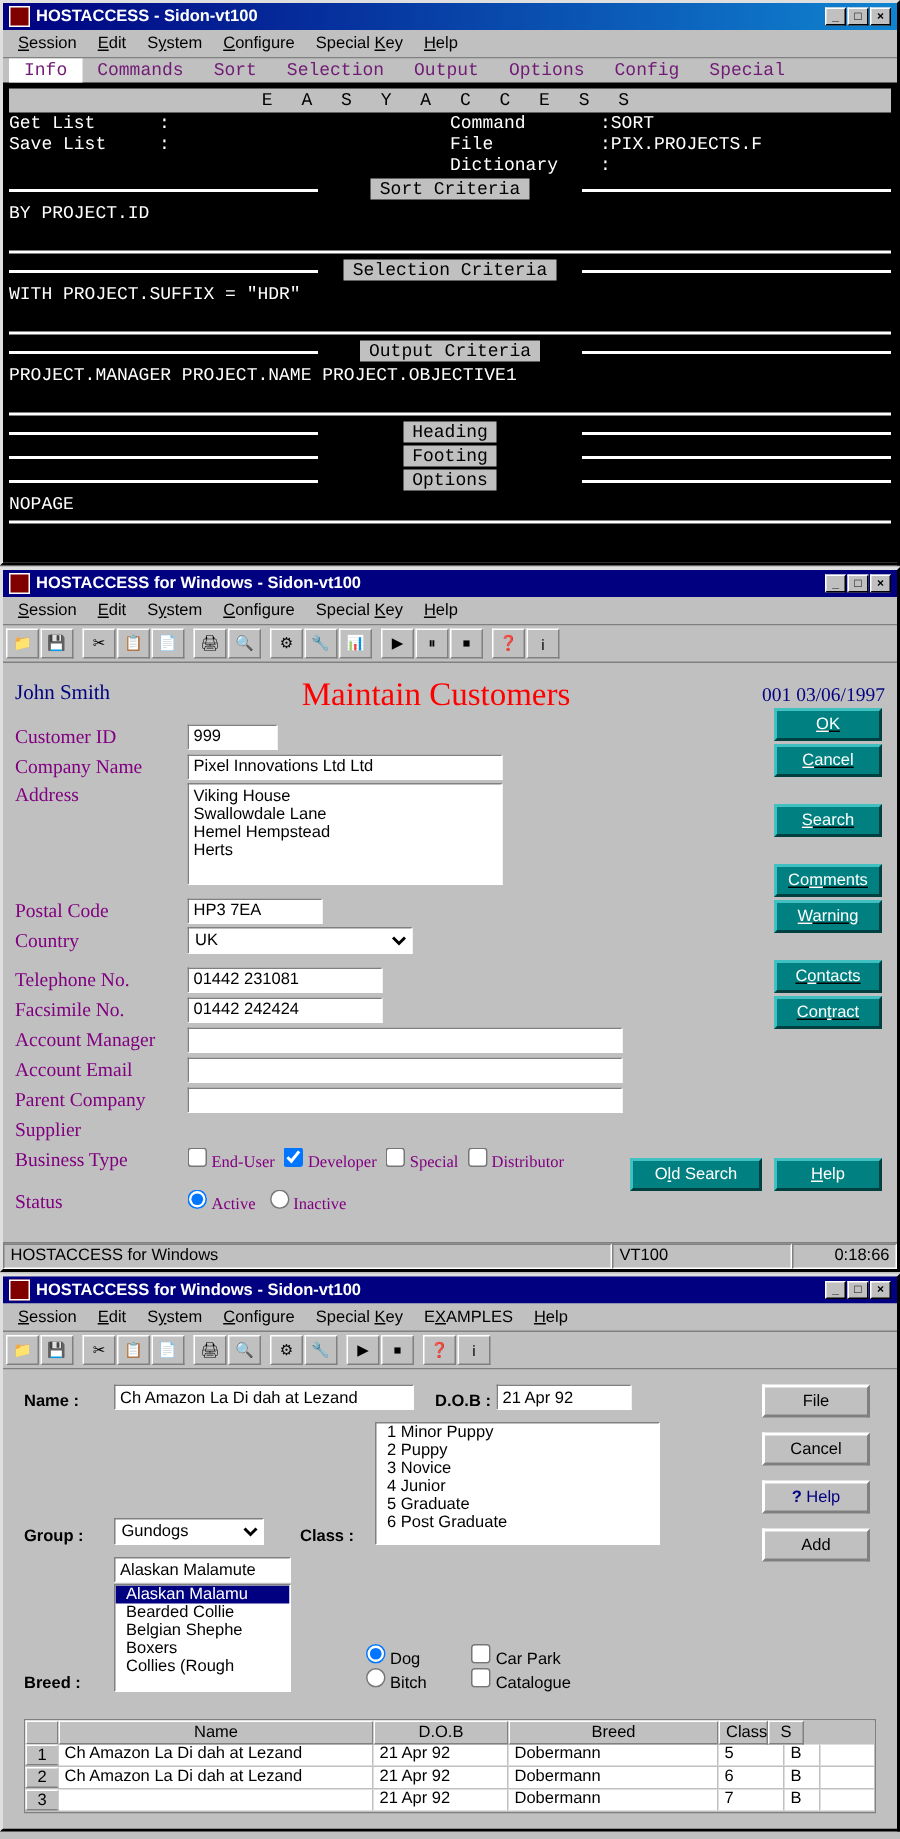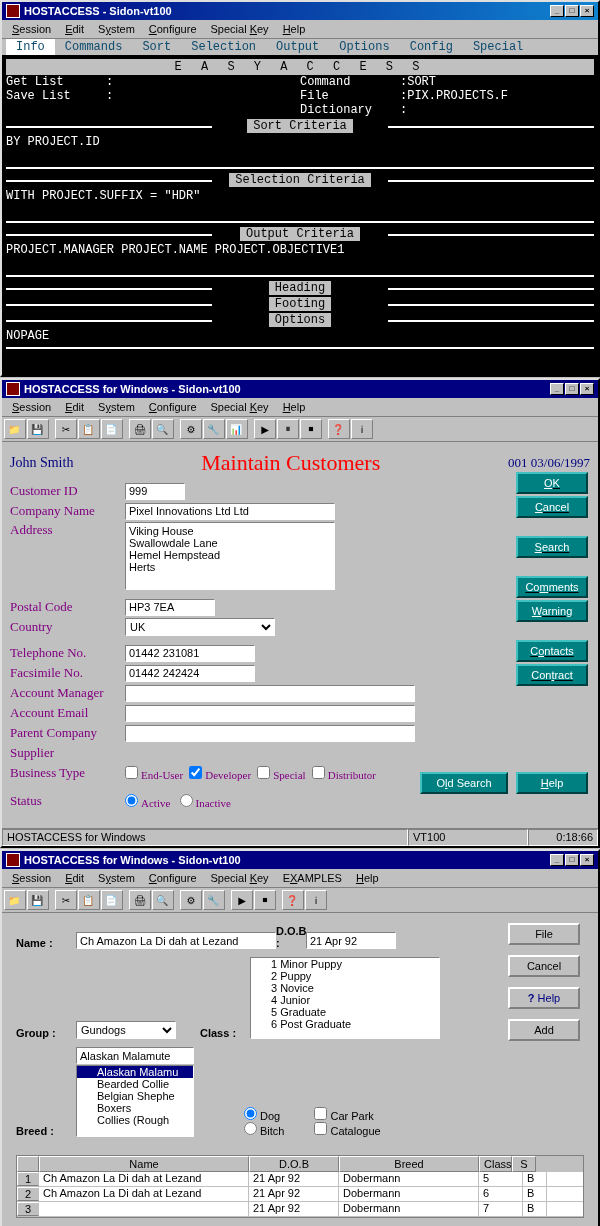--- a/index.html
+++ b/index.html
@@ -13,21 +13,21 @@
 .titlebar-btn { width: 14px; height: 12px; background: #c0c0c0; border: 1px solid; border-color: #fff #000 #000 #fff; font-size: 8px; text-align: center; line-height: 10px; cursor: pointer; font-family: Arial; color: #000; }
 .menubar { background: #c0c0c0; padding: 2px 4px; display: flex; gap: 2px; font-size: 11px; border-bottom: 1px solid #808080; }
 .menubar span { padding: 1px 6px; cursor: pointer; }
 .menubar span u { text-decoration: underline; }
 .toolbar { background: #c0c0c0; padding: 2px; display: flex; gap: 1px; border-bottom: 1px solid #808080; flex-wrap: wrap; }
 .tbtn { width: 22px; height: 20px; background: #c0c0c0; border: 1px solid; border-color: #fff #808080 #808080 #fff; cursor: pointer; display: flex; align-items: center; justify-content: center; font-size: 10px; }
 .tbtn-sep { width: 4px; }
 
 
 .terminal { background: #000; color: #fff; font-family: "Courier New", monospace; font-size: 12px; padding: 4px; min-height: 320px; }
-.term-menubar { display: flex; color: #0c4a6e; background: #c0c0c0; font-family: "Courier New", monospace; font-size: 12px; padding: 0 4px; gap: 0; }
+.term-menubar { display: flex; color: #701a75; background: #c0c0c0; font-family: "Courier New", monospace; font-size: 12px; padding: 0 4px; gap: 0; }
 .term-menubar span { padding: 1px 10px; cursor: pointer; }
 .term-menubar .active { background: #fff; }
 .term-title { text-align: center; background: #c0c0c0; color: #000; letter-spacing: 6px; padding: 1px; }
 .term-row { display: flex; }
 .term-label { width: 100px; }
 .term-sep { color: #fff; text-align: center; position: relative; margin: 2px 0; }
 .term-sep::before, .term-sep::after { content: ""; position: absolute; top: 50%; width: 35%; border-top: 2px double #fff; }
 .term-sep::before { left: 0; }
 .term-sep::after { right: 0; }
 .term-sep-full { border-top: 2px double #fff; margin: 4px 0; }
@@ -49,21 +49,21 @@
 .statusbar { background: #c0c0c0; border-top: 1px solid #808080; display: flex; font-size: 11px; height: 18px; }
 .status-cell { border: 1px solid; border-color: #808080 #fff #fff #808080; padding: 1px 4px; }
 .chk { margin-right: 3px; }
 
 
 .w3-body { background: #c0c0c0; padding: 10px 14px; }
 .w3-row { display: flex; align-items: flex-end; margin-bottom: 8px; }
 .w3-lbl { width: 60px; font-weight: bold; font-size: 11px; padding-top: 2px; }
 .btn-gray { background: #c0c0c0; border: 2px solid; border-color: #fff #808080 #808080 #fff; width: 72px; height: 22px; font-size: 11px; cursor: pointer; }
 .listbox { background: #fff; border: 1px solid; border-color: #808080 #fff #fff #808080; font-size: 11px; overflow-y: scroll; }
-.listbox div { padding: 0 20px; white-space: nowrap; }
+.listbox div { padding: 0 7px; white-space: nowrap; }
 .listbox .sel { background: #000080; color: #fff; }
 .grid { border: 1px solid #808080; background: #fff; font-size: 11px; }
 .grid-head { display: flex; background: #c0c0c0; }
 .grid-head div { border: 1px solid; border-color: #fff #808080 #808080 #fff; padding: 1px 4px; text-align: center; }
 .grid-row { display: flex; border-bottom: 1px solid #c0c0c0; }
 .grid-row div { padding: 0 4px; border-right: 1px solid #c0c0c0; overflow: hidden; white-space: nowrap; }
 .rownum { background: #c0c0c0; width: 22px; text-align: center; border: 1px solid; border-color: #fff #808080 #808080 #fff; }
 </style>
 </head>
 <body>
@@ -316,21 +316,21 @@
     <div class="tbtn">❓</div>
       <div class="tbtn">ℹ</div>
   </div>
 
   <div class="w3-body">
     <div style="display:flex;gap:10px;align-items:flex-start">
       <div style="flex:1">
         <div class="w3-row">
           <span class="w3-lbl">Name :</span>
           <input class="textin" style="width: 200px;" value="Ch Amazon La Di dah at Lezand">
-          <span class="w3-lbl" style="width:30px;">D.O.B :</span>
+          <span class="w3-lbl" style="width:41px;margin-left:14px">D.O.B :</span>
           <input class="textin" style="width: 90px;" value="21 Apr 92">
         </div>
         <div class="w3-row">
           <span class="w3-lbl">Group :</span>
           <select class="select" style="width:100px"><option>Gundogs</option></select>
           <span class="w3-lbl" style="width:50px;margin-left:24px">Class :</span>
           <div class="listbox" style="width:190px;height:82px">
             <div>1  Minor Puppy</div>
               <div>2  Puppy</div>
               <div>3  Novice</div>

